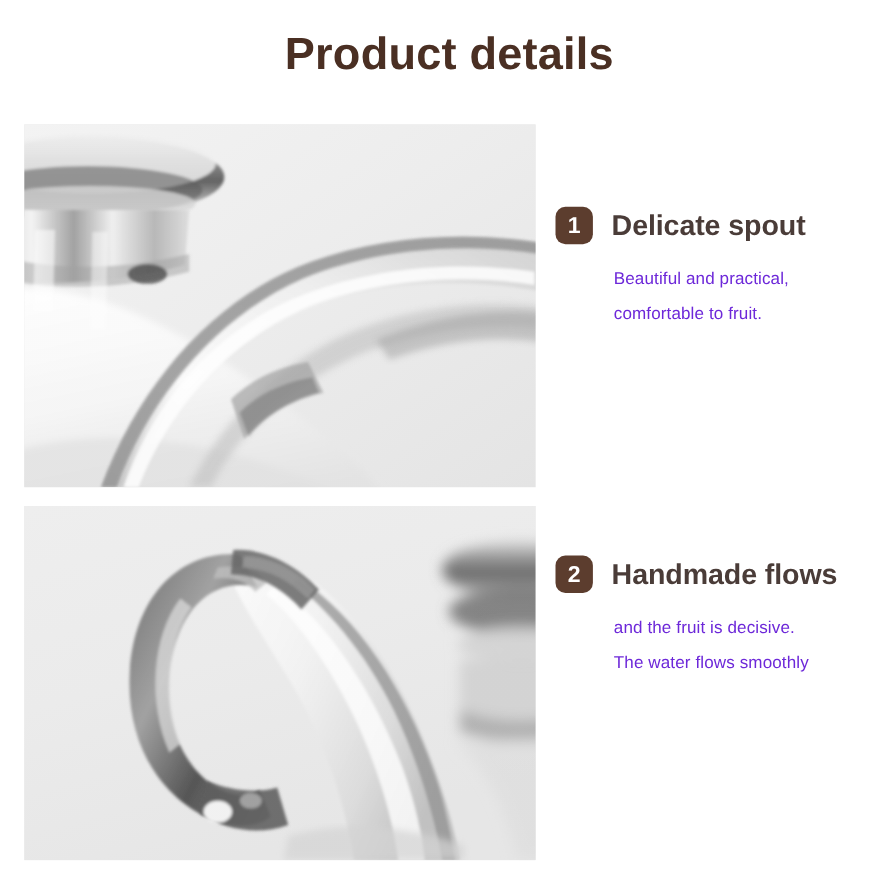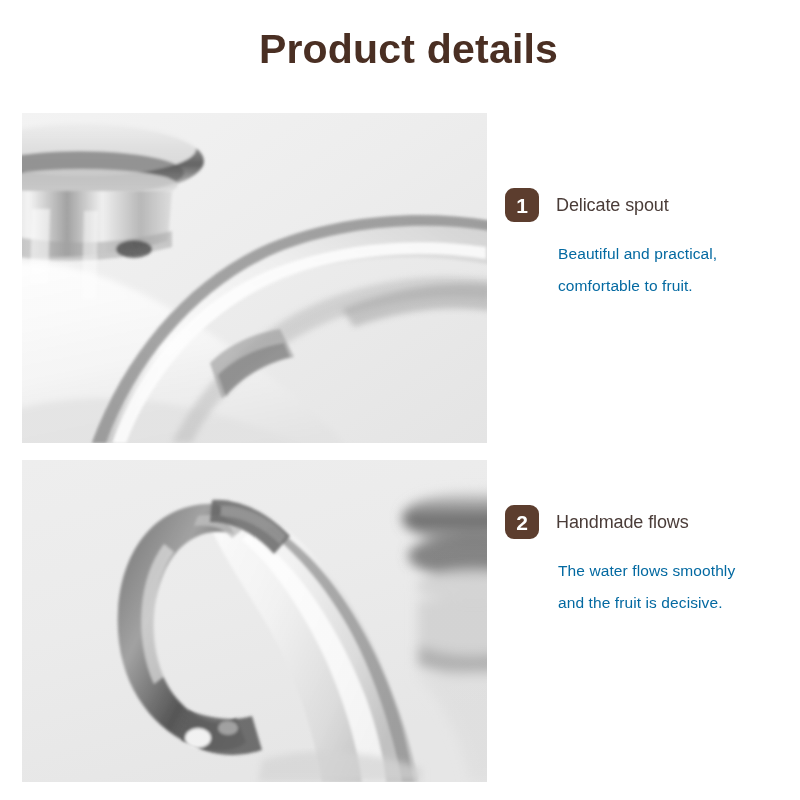--- a/index.html
+++ b/index.html
@@ -59,32 +59,32 @@
     font-weight: bold;
     display: flex;
     align-items: center;
     justify-content: center;
     flex: 0 0 34px;
     line-height: 1;
   }
 
   .feature-title {
     margin-left: 17px;
-    font-size: 18px;
-    font-weight: normal;
+    font-size: 26px;
+    font-weight: bold;
     color: #4a3c38;
     white-space: nowrap;
     letter-spacing: -0.1px;
   }
 
   .feature-desc {
     margin-top: 16px;
     margin-left: 53px;
     font-size: 15.5px;
-    color: #0369a1;
+    color: #6d28d9;
     line-height: 32px;
     letter-spacing: 0.1px;
   }
   .feature-desc div { white-space: nowrap; }
 </style>
 </head>
 <body>
 
 <div class="page">
 
@@ -290,19 +290,19 @@
         <rect width="465" height="322" fill="url(#bg2)" opacity="0.05"></rect>
       </svg>
     </div>
 
     <div class="text-block" id="text-2">
       <div class="head-line">
         <div class="badge">2</div>
         <div class="feature-title">Handmade flows</div>
       </div>
       <div class="feature-desc">
+        <div>and the fruit is decisive.</div>
         <div>The water flows smoothly</div>
-        <div>and the fruit is decisive.</div>
       </div>
     </div>
   </div>
 
 </div>
 
 </body></html>

